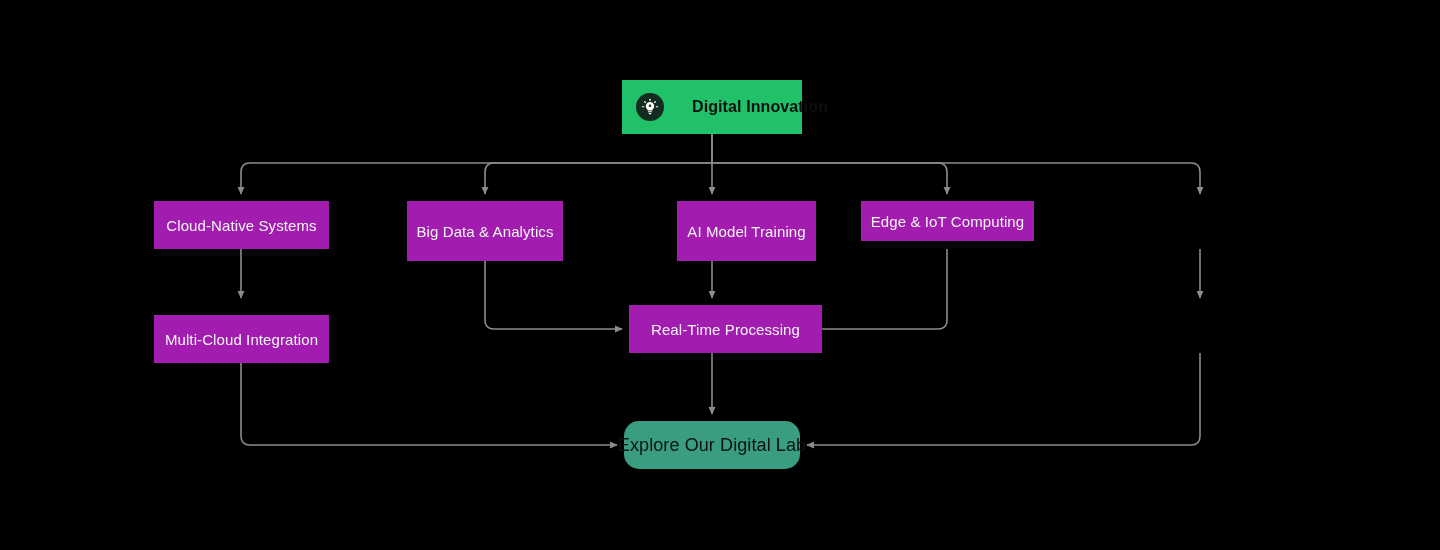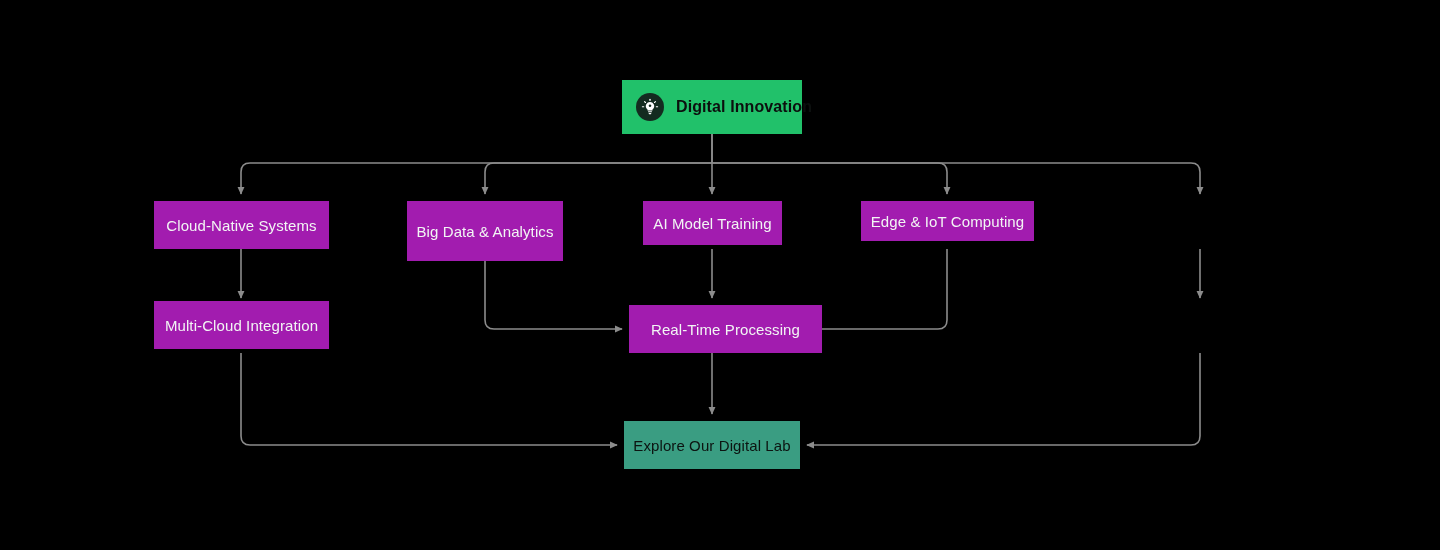--- a/index.html
+++ b/index.html
@@ -40,21 +40,21 @@
   }
   .node-label {
     display: inline-block;
   }
   
   .node.root {
     background: #21c16a;
     color: #0c0f0e;
     font-size: 16px;
     font-weight: 700;
-    gap: 12px;
+    gap: 28px;
     justify-content: flex-start;
     padding-left: 14px;
   }
   .node.root .node-label {
     font-weight: 700;
   }
   
   .node.boxed {
     background: #a21caf;
     color: #f2f5f4;
@@ -65,22 +65,23 @@
   .node.plain {
     background: transparent;
     color: #f2f5f4;
     font-size: 15px;
     font-weight: 400;
   }
   
   .node.cta {
     background: #3a9d82;
     color: #0c1411;
-    font-size: 15px;
+    font-size: 18px;
     font-weight: 400;
+    border-radius: 15px;
   }
   .bulb-icon {
     width: 28px;
     height: 28px;
     border-radius: 50%;
     background: #142b20;
     display: inline-flex;
     align-items: center;
     justify-content: center;
     flex: 0 0 auto;
@@ -137,30 +138,30 @@
   </div>
 
   <div class="node boxed" style="left:154px; top:201px; width:175px; height:48px;">
     <span class="node-label">Cloud-Native Systems</span>
   </div>
 
   <div class="node boxed" style="left:407px; top:201px; width:156px; height:60px;">
     <span class="node-label">Big Data &amp; Analytics</span>
   </div>
 
-  <div class="node boxed" style="left:643px; top:201px; width:139px; height:44px;justify-content:center;">
+  <div class="node boxed" style="left:677px; top:201px; width:139px; height:60px;justify-content:center;">
     <span class="node-label">AI Model Training</span>
   </div>
 
   <div class="node boxed" style="left:861px; top:201px; width:173px; height:40px;">
     <span class="node-label">Edge &amp; IoT Computing</span>
   </div>
 
 
-  <div class="node boxed" style="left:154px; top:301px; width:175px; height:48px;">
+  <div class="node boxed" style="left:154px; top:315px; width:175px; height:48px;">
     <span class="node-label">Multi-Cloud Integration</span>
   </div>
 
   <div class="node boxed" style="left:629px; top:305px; width:193px; height:48px;">
     <span class="node-label">Real-Time Processing</span>
   </div>
 
 
   <div class="node cta" style="left:624px; top:421px; width:176px; height:48px;">
     <span class="node-label">Explore Our Digital Lab</span>

